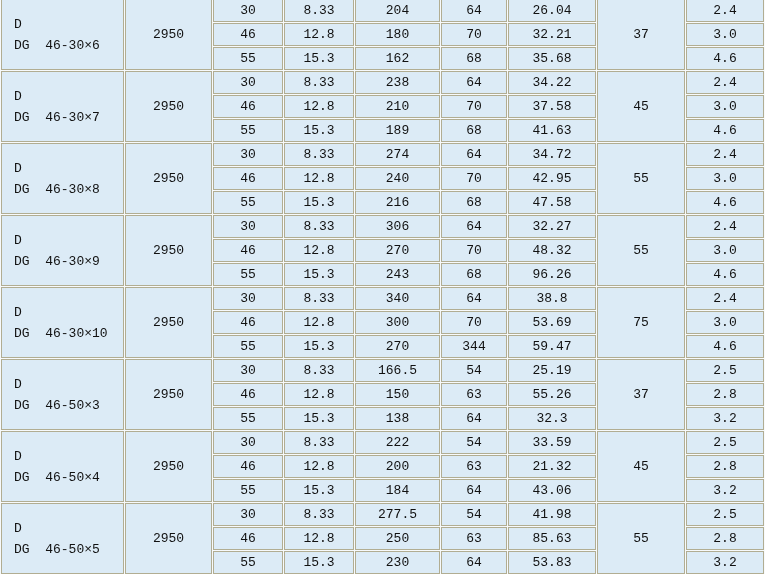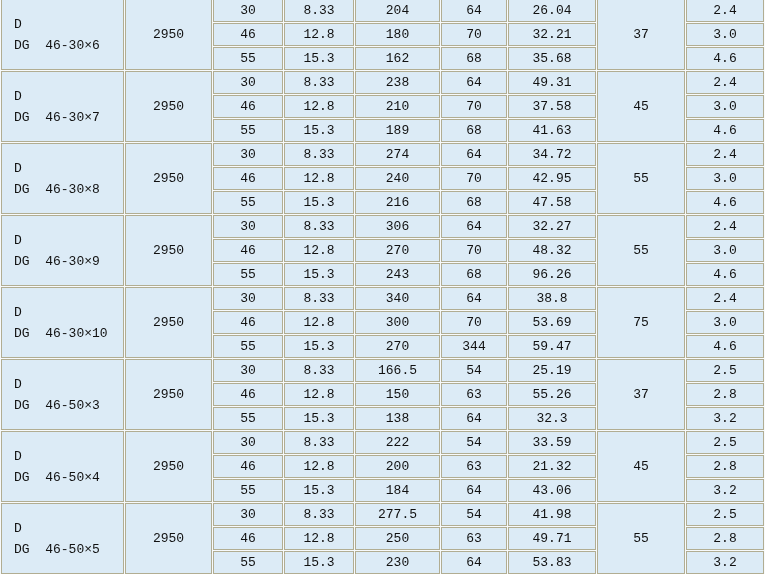--- a/index.html
+++ b/index.html
@@ -90,21 +90,21 @@
           <td>35.68</td>
           <td>4.6</td>
         </tr>
         <tr>
           <td rowspan="3" class="model"><div class="mline">D</div><div class="mline">DG  46-30×7</div></td>
           <td rowspan="3">2950</td>
           <td>30</td>
           <td>8.33</td>
           <td>238</td>
           <td>64</td>
-          <td>49.31</td>
+          <td>34.22</td>
           <td rowspan="3">45</td>
           <td>2.4</td>
         </tr>
         <tr>
           <td>46</td>
           <td>12.8</td>
           <td>210</td>
           <td>70</td>
           <td>37.58</td>
           <td>3.0</td>
@@ -261,21 +261,21 @@
           <td>54</td>
           <td>41.98</td>
           <td rowspan="3">55</td>
           <td>2.5</td>
         </tr>
         <tr>
           <td>46</td>
           <td>12.8</td>
           <td>250</td>
           <td>63</td>
-          <td>49.71</td>
+          <td>85.63</td>
           <td>2.8</td>
         </tr>
         <tr>
           <td>55</td>
           <td>15.3</td>
           <td>230</td>
           <td>64</td>
           <td>53.83</td>
           <td>3.2</td>
         </tr>

